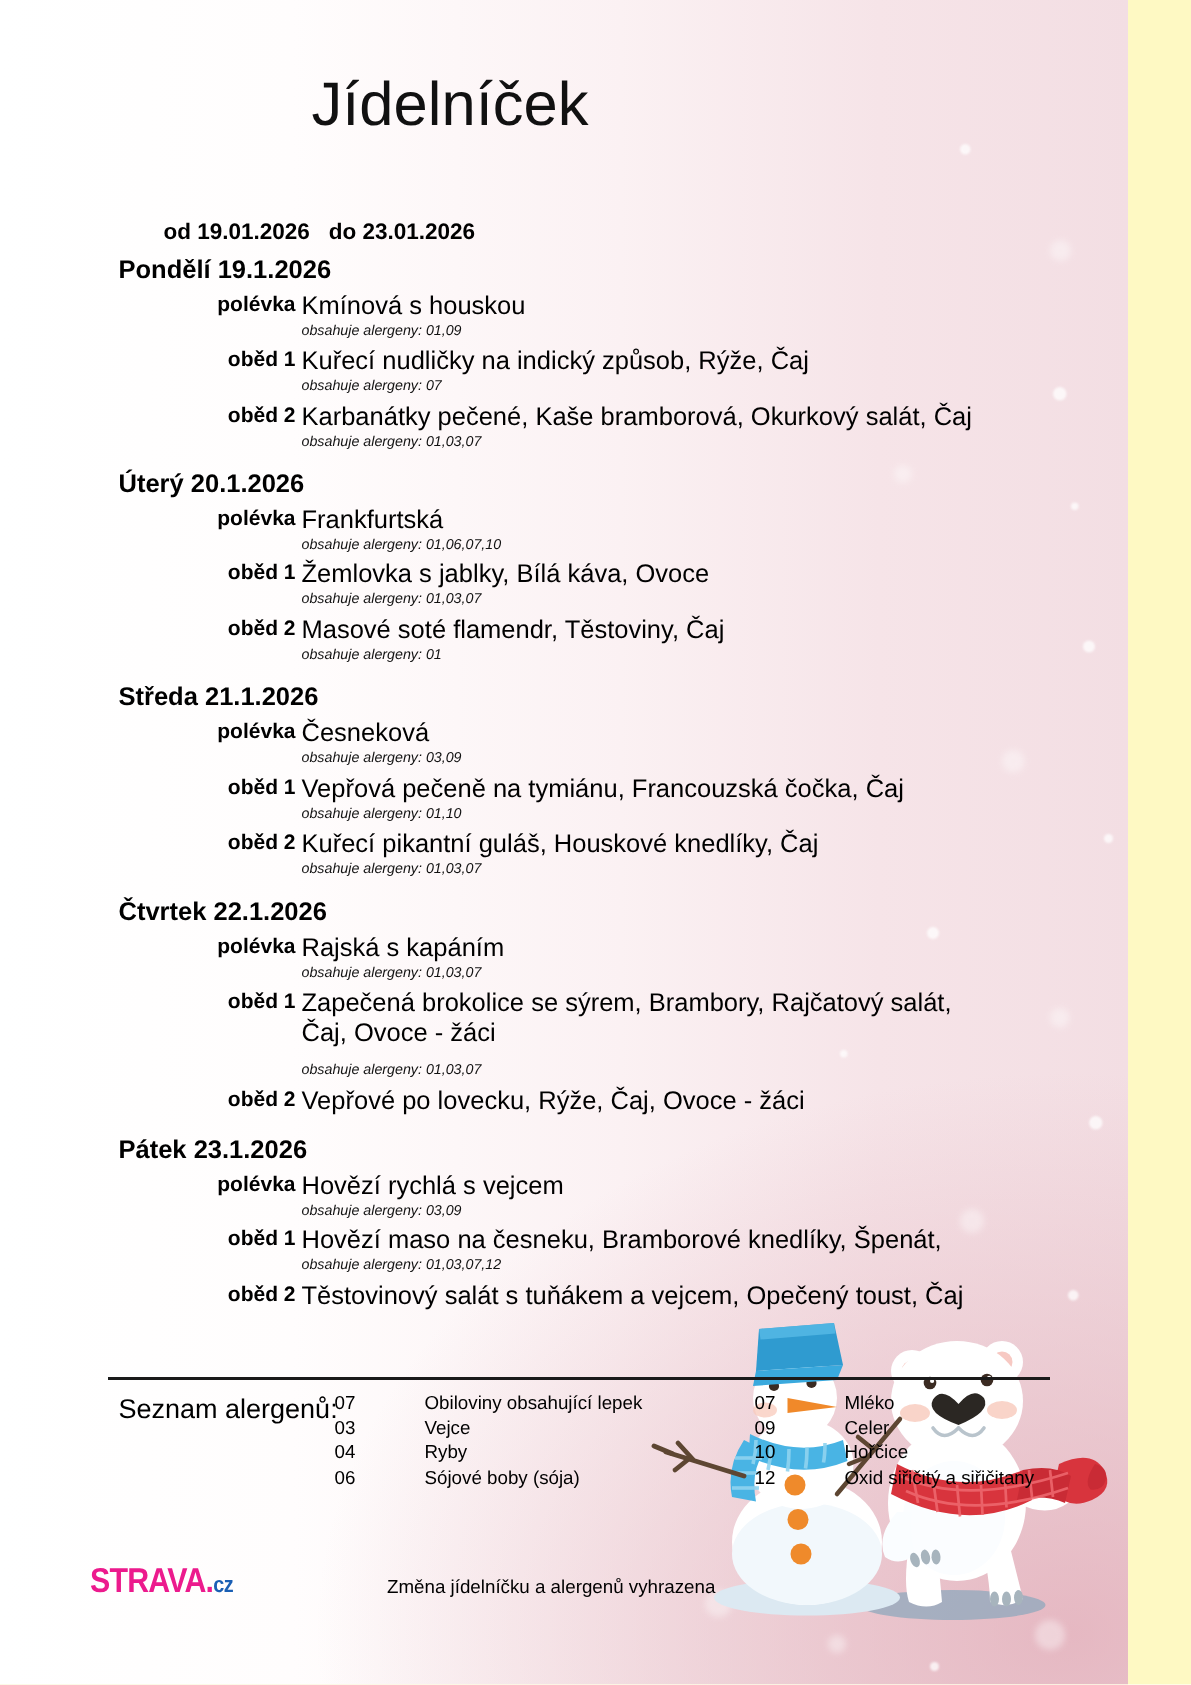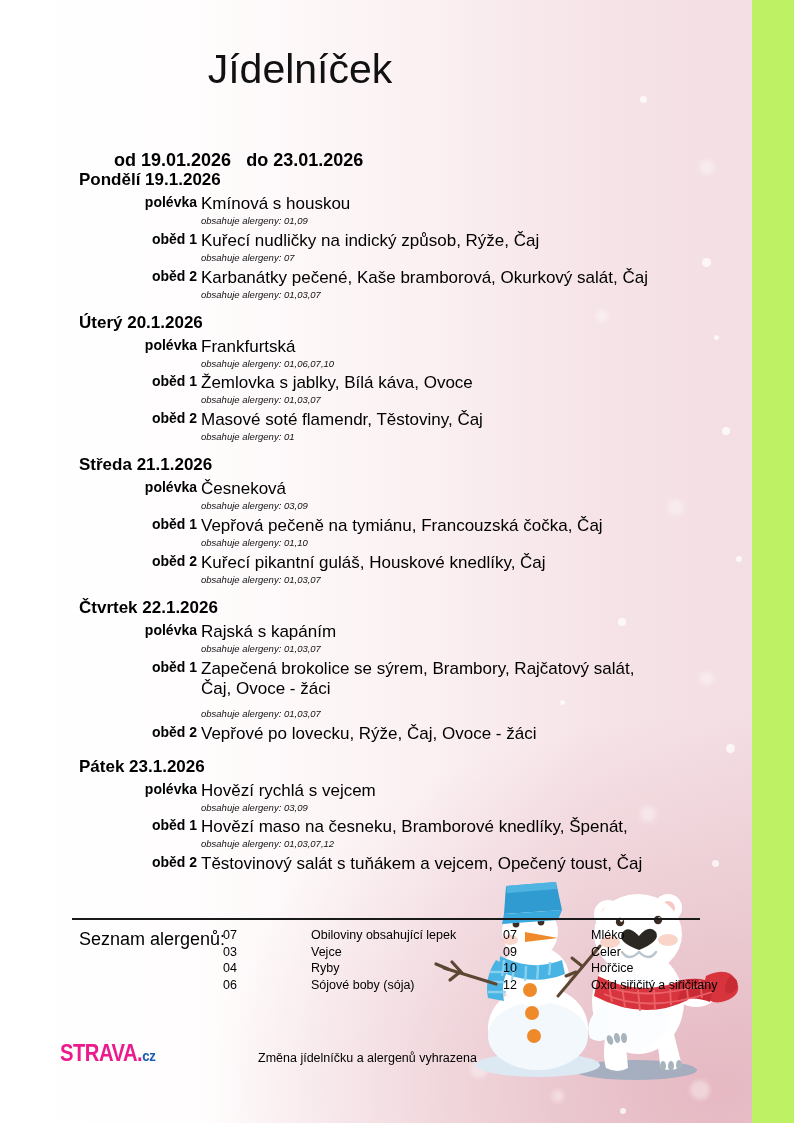--- a/index.html
+++ b/index.html
@@ -5,21 +5,21 @@
   html, body {
     margin: 0;
     padding: 0;
     background: #ffffff;
   }
   .page {
     position: relative;
     width: 794px;
     height: 1123px;
     overflow: hidden;
-    background: #bef264;
+    background: #fef9c3;
     font-family: "Liberation Sans", sans-serif;
   }
 
   
   .bg-wrap {
     position: absolute;
     left: 0; top: 0;
     width: 752px;
     height: 1123px;
     overflow: hidden;
@@ -58,21 +58,21 @@
     text-align: center;
     font-size: 41px;
     font-weight: 400;
     color: #111111;
     letter-spacing: 0px;
   }
 
   .range-row {
     position: absolute;
     left: 84px; top: 129px;
-    font-size: 18px;
+    font-size: 15px;
     font-weight: bold;
     color: #000000;
     white-space: pre;
   }
 
   .menu {
     position: absolute;
     left: 0; top: 168px;
     width: 720px;
   }
@@ -150,21 +150,21 @@
   }
   .legend-col.left  { left: 144px; }
   .legend-col.right { left: 424px; }
   .legend-item {
     display: flex;
     font-size: 12.5px;
     color: #000000;
     line-height: 16.6px;
   }
   .legend-code { width: 60px; flex: none; }
-  .legend-name { white-space: nowrap; margin-left: 28px; }
+  .legend-name { white-space: nowrap; }
 
   .note {
     position: absolute;
     left: 258px; top: 1051px;
     font-size: 12.5px;
     color: #000000;
   }
 
   
   .logo {

